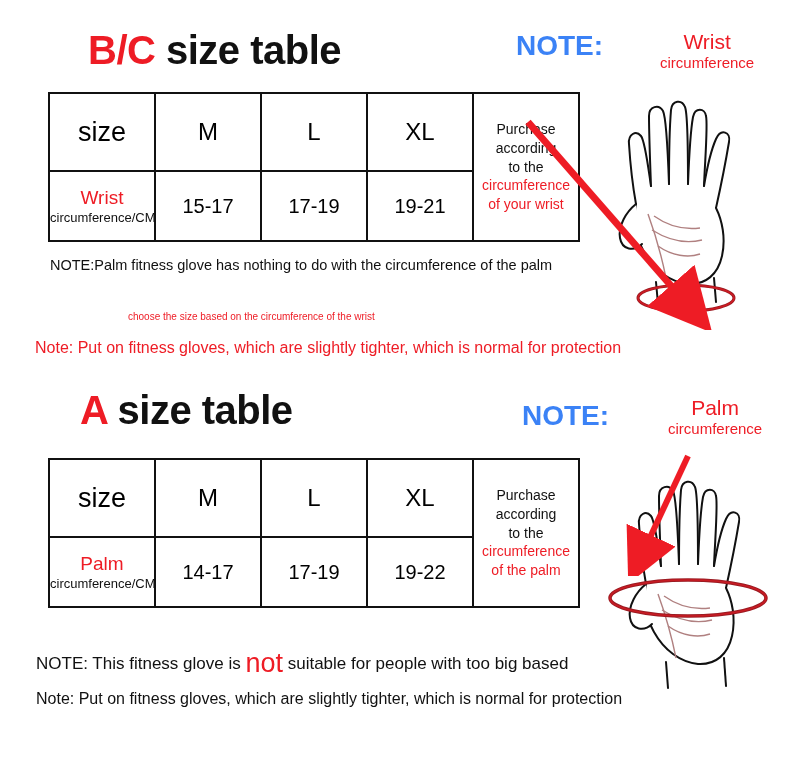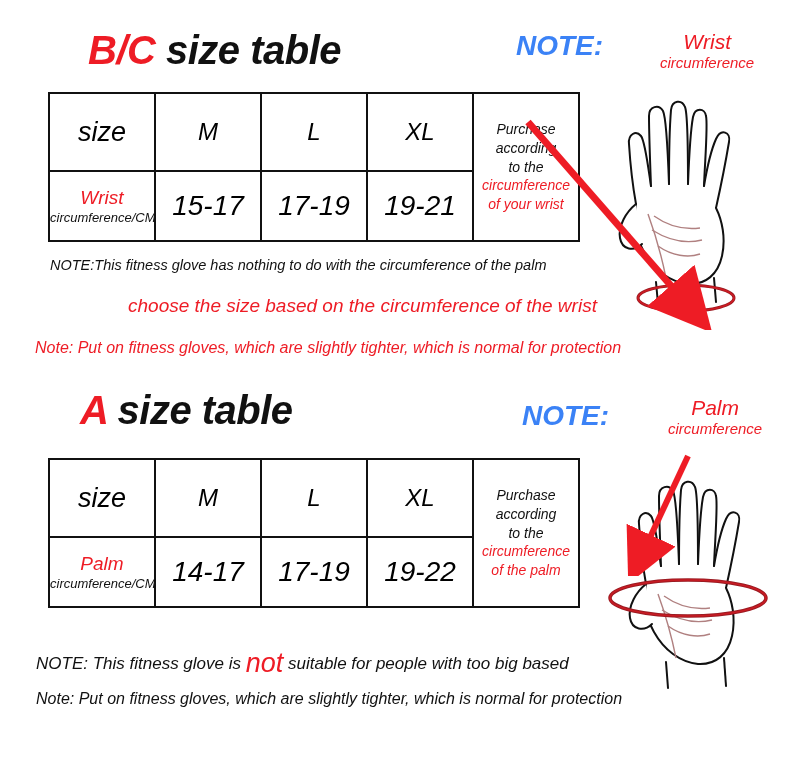--- a/index.html
+++ b/index.html
@@ -12,21 +12,20 @@
     height: 760px;
     position: relative;
     font-family: "Liberation Sans", sans-serif;
     color: #000;
     overflow: hidden;
   }
   .page {
     position: relative;
     width: 790px;
     height: 615px;
-    font-style: italic;
   }
 
   
   .heading {
     position: absolute;
     font-weight: bold;
     white-space: nowrap;
   }
   .heading .red {
     color: #ee1c25;
@@ -92,21 +91,21 @@
   .cell-size-word {
     font-size: 27px;
     height: 76px;
     margin-left: 35px;
   }
   .cell-size-val {
     font-size: 24px;
     height: 76px;
   }
   .cell-row2-val {
-    font-size: 28px;
+    font-size: 20px;
     height: 68px;
   }
   .cell-measure {
     height: 68px;
     line-height: 1.25;
   }
   .cell-measure .m-main {
     color: #ee1c25;
     font-size: 19px;
     display: block;
@@ -131,22 +130,22 @@
   
   .note-line {
     position: absolute;
     white-space: nowrap;
   }
   #note-bc-1 {
     left: 50px; top: 257px;
     font-size: 14.5px; color: #111;
   }
   #note-bc-2 {
-    left: 128px; top: 295px;
-    font-size: 19px; color: #ee1c25;
+    left: 128px; top: 311px;
+    font-size: 10px; color: #ee1c25;
   }
   #note-bc-3 {
     left: 35px; top: 339px;
     font-size: 16px; color: #ee1c25;
   }
   #note-a-1 {
     left: 36px; top: 648px;
     font-size: 17px; color: #111;
   }
   #note-a-1 .big-red {
@@ -209,21 +208,21 @@
         <span class="m-main">Wrist</span>
         <span class="m-sub">circumference/CM</span>
       </td>
       <td class="col-size cell-row2-val">15-17</td>
       <td class="col-size cell-row2-val">17-19</td>
       <td class="col-size cell-row2-val">19-21</td>
     </tr>
   </tbody>
     </table>
 
-  <div class="note-line" id="note-bc-1">NOTE:This fitness glove has nothing to do with the circumference of the palm</div>
+  <div class="note-line" id="note-bc-1">NOTE:Palm fitness glove has nothing to do with the circumference of the palm</div>
   <div class="note-line" id="note-bc-2">choose the size based on the circumference of the wrist</div>
   <div class="note-line" id="note-bc-3">Note: Put on fitness gloves, which are slightly tighter, which is normal for protection</div>
 
   <div class="hand-wrap" id="hand-1">
     <svg width="180" height="240" viewBox="0 0 180 240" fill="none" xmlns="http://www.w3.org/2000/svg">
 
       <path d="M40 118 C36 96 34 74 33 58 C32 48 40 44 45 50 C49 55 52 80 55 100" stroke="#111" stroke-width="2" fill="#fff" stroke-linecap="round"></path>
       <path d="M55 100 C54 74 53 44 53 30 C53 20 63 18 67 25 C70 31 72 70 73 98" stroke="#111" stroke-width="2" fill="#fff" stroke-linecap="round"></path>
       <path d="M73 98 C73 70 74 36 75 24 C76 14 86 13 89 21 C92 28 92 70 92 98" stroke="#111" stroke-width="2" fill="#fff" stroke-linecap="round"></path>
       <path d="M92 98 C93 72 95 42 97 31 C99 21 109 22 110 30 C112 38 109 74 108 100" stroke="#111" stroke-width="2" fill="#fff" stroke-linecap="round"></path>

